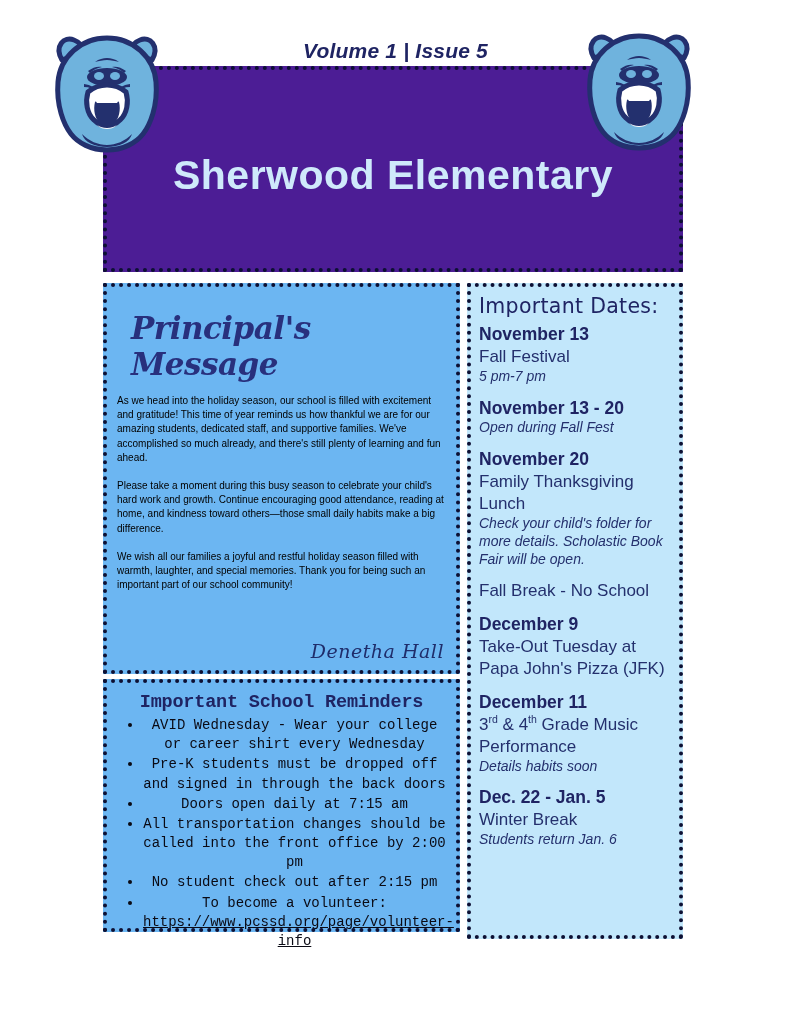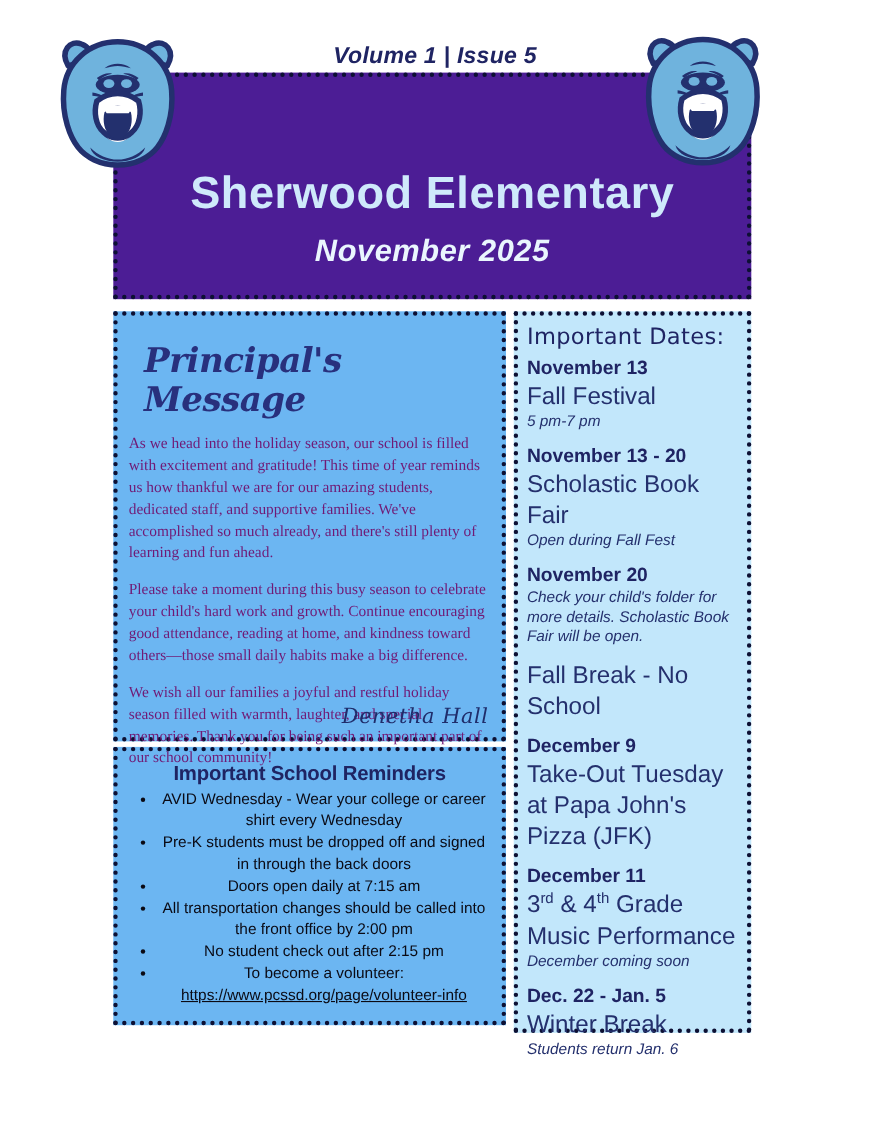--- a/index.html
+++ b/index.html
@@ -101,42 +101,42 @@
     font-family: "DejaVu Serif", serif;
     font-style: italic;
     font-weight: bold;
     font-size: 31px;
     color: #28307d;
     margin: 2px 0 12px 14px;
     letter-spacing: -0.5px;
   }
   .principal-body p {
     margin: 0 0 14px 0;
-    font-size: 14px;
+    font-size: 10px;
     line-height: 1.42;
-    color: #701a75;
-    font-family: Liberation Serif, serif;
+    color: #000000;
   }
   .signature {
     position: absolute;
     right: 12px;
     bottom: 8px;
     font-family: "DejaVu Serif", serif;
     font-style: italic;
     font-size: 19px;
     color: #1f2d6b;
     letter-spacing: 0.5px;
     margin-left: 16px;
   }
 
   .reminders-box {
     background: #6cb6f2;
     padding: 6px 10px 8px 10px;
     margin-top: 5px;
     height: 253px;
+    font-family: Liberation Mono, monospace;
   }
   .reminders-title {
     text-align: center;
     font-size: 18.5px;
     font-weight: bold;
     color: #1f2463;
     margin: 3px 0 3px 0;
     letter-spacing: -0.2px;
   }
   .reminders-list {
@@ -175,42 +175,41 @@
     letter-spacing: 0.3px;
   }
   .date-entry { margin-bottom: 12px; }
   .date-entry .d-head {
     font-size: 17.5px;
     font-weight: bold;
     color: #1f2463;
     line-height: 1.25;
   }
   .date-entry .d-title {
-    font-size: 22px;
+    font-size: 17px;
     color: #24306d;
     line-height: 1.28;
   }
   .date-entry .d-note {
     font-size: 14px;
     font-style: italic;
     color: #24306d;
     line-height: 1.28;
   }
   sup { font-size: 0.62em; vertical-align: super; }
 </style>
 </head>
 <body>
 
 <div class="page">
 
   <div class="volume-line">Volume 1 | Issue 5</div>
 
   <div class="banner">
     <div class="banner-title">Sherwood Elementary</div>
-    <div class="banner-sub">November  2025</div>
   </div>
 
   <div class="bear left">
     <svg viewBox="0 0 134 124" width="134" height="124" aria-hidden="true">
       <g fill="#6fb3dd" stroke="#23306e" stroke-width="5" stroke-linejoin="round">
         <path d="M22 30c-8-14 2-24 12-20 6 2 10 8 11 13z"></path>
         <path d="M112 30c8-14-2-24-12-20-6 2-10 8-11 13z"></path>
         <path d="M67 8c26 0 47 19 49 44 2 24-6 43-13 52-7 9-20 16-36 16s-29-7-36-16C24 95 16 76 18 52 20 27 41 8 67 8z"></path>
       </g>
       <g fill="#23306e">
@@ -285,42 +284,42 @@
     <div class="dates-title">Important Dates:</div>
 
     <div class="date-entry">
       <div class="d-head">November 13</div>
       <div class="d-title">Fall Festival</div>
       <div class="d-note">5 pm-7 pm</div>
     </div>
 
     <div class="date-entry">
       <div class="d-head">November 13 - 20</div>
-      <div class="d-title">Scholastic Book Fair</div>
       <div class="d-note">Open during Fall Fest</div>
     </div>
 
     <div class="date-entry">
       <div class="d-head">November 20</div>
+      <div class="d-title">Family Thanksgiving Lunch</div>
       <div class="d-note">Check your child's folder for more details. Scholastic Book Fair will be open.</div>
     </div>
 
     <div class="date-entry">
       <div class="d-title">Fall Break - No School</div>
     </div>
 
     <div class="date-entry">
       <div class="d-head">December 9</div>
       <div class="d-title">Take-Out Tuesday at Papa John's Pizza (JFK)</div>
     </div>
 
     <div class="date-entry">
       <div class="d-head">December 11</div>
       <div class="d-title">3<sup>rd</sup> &amp; 4<sup>th</sup> Grade Music Performance</div>
-      <div class="d-note">December coming soon</div>
+      <div class="d-note">Details habits soon</div>
     </div>
 
     <div class="date-entry">
       <div class="d-head">Dec. 22 - Jan. 5</div>
       <div class="d-title">Winter Break</div>
       <div class="d-note">Students return Jan. 6</div>
     </div>
 
   </div>
 

